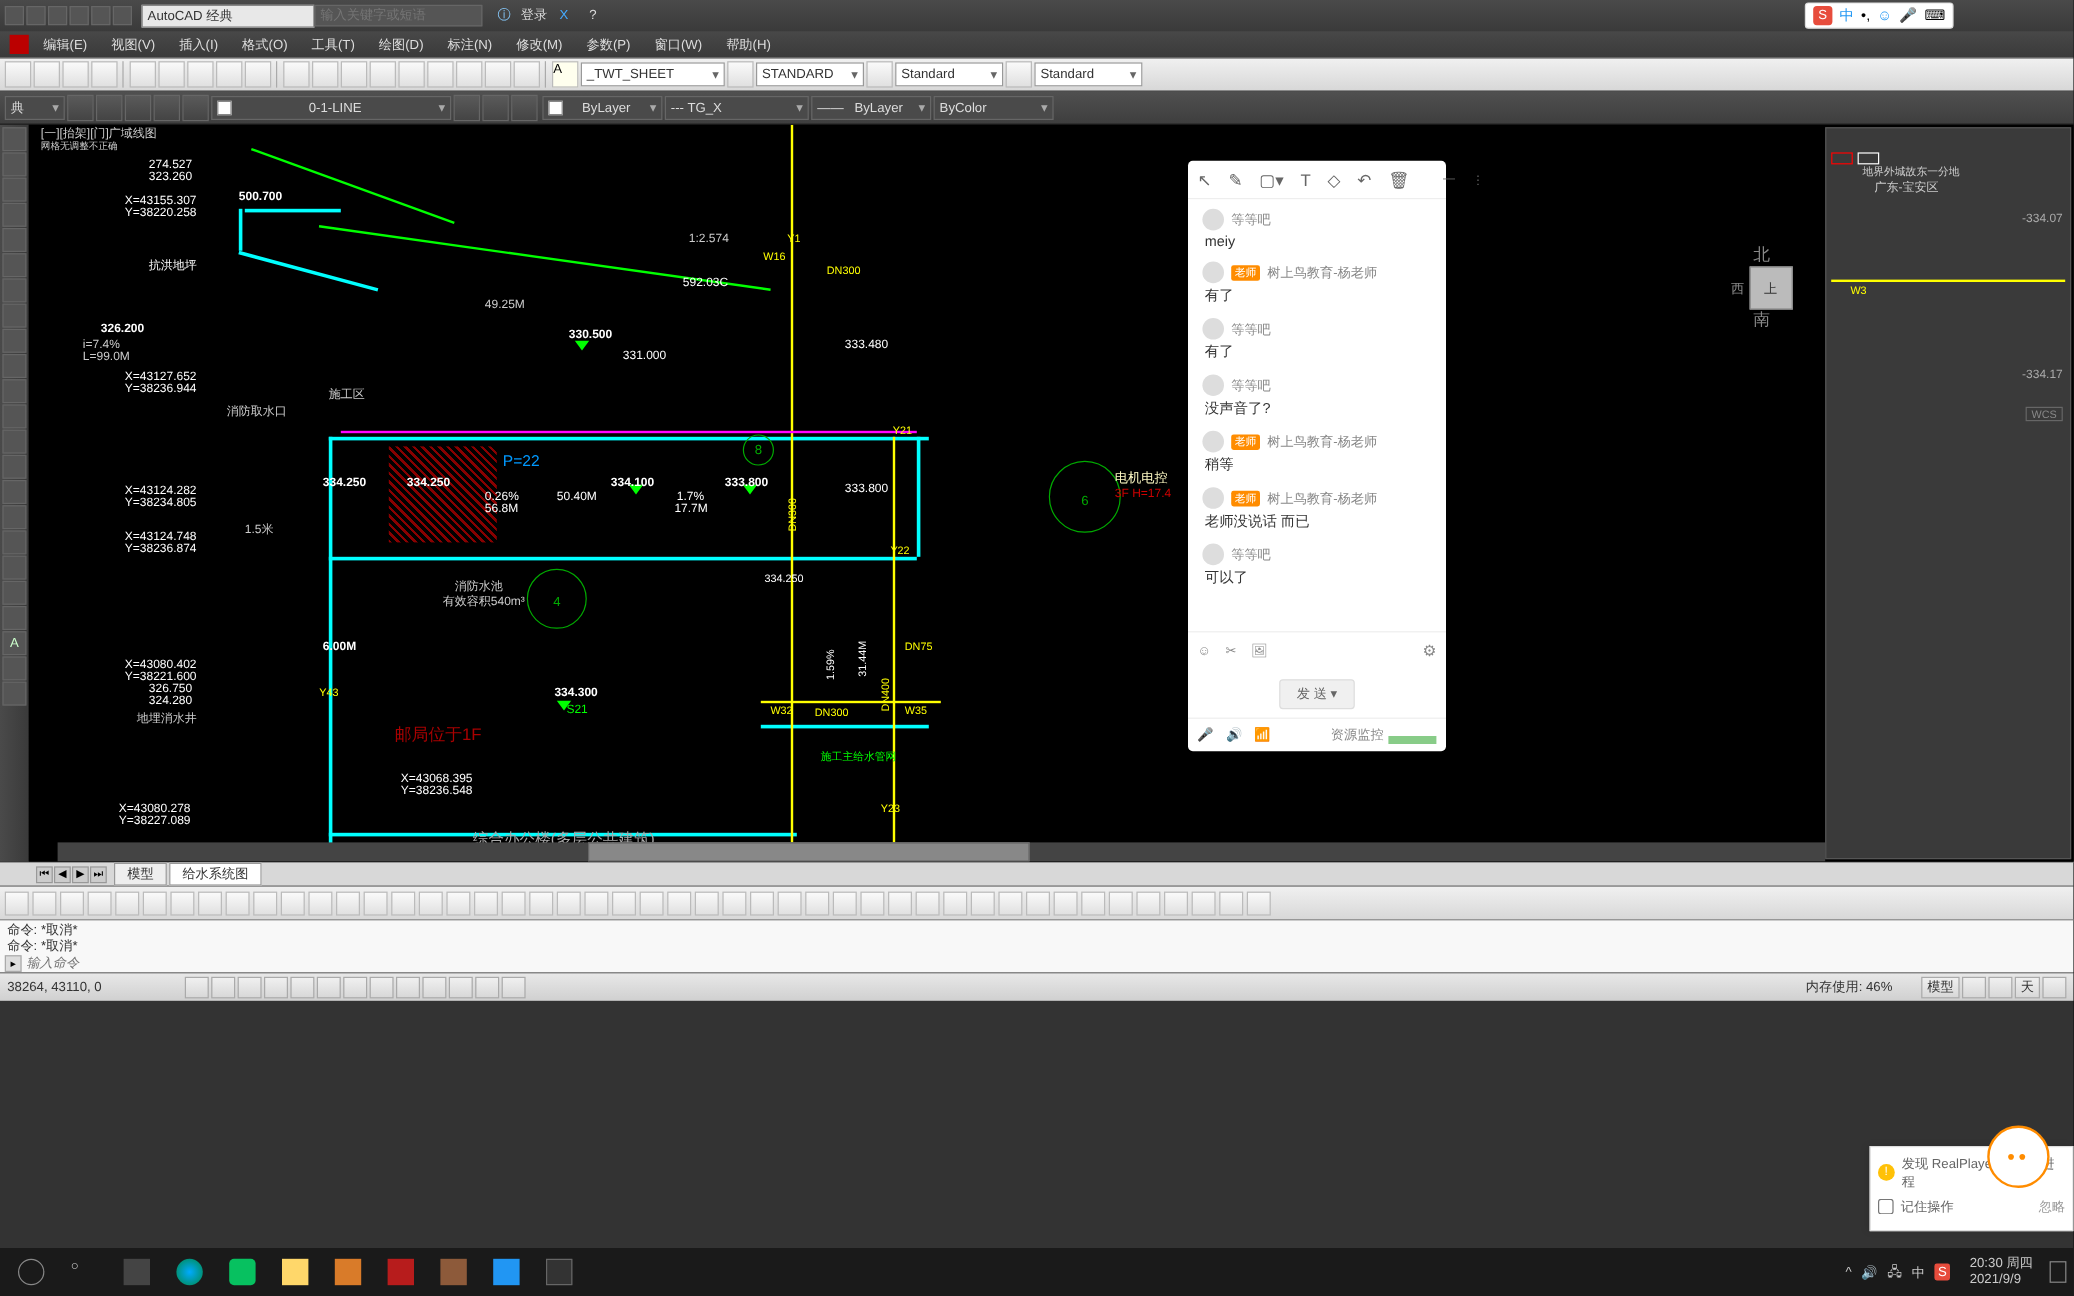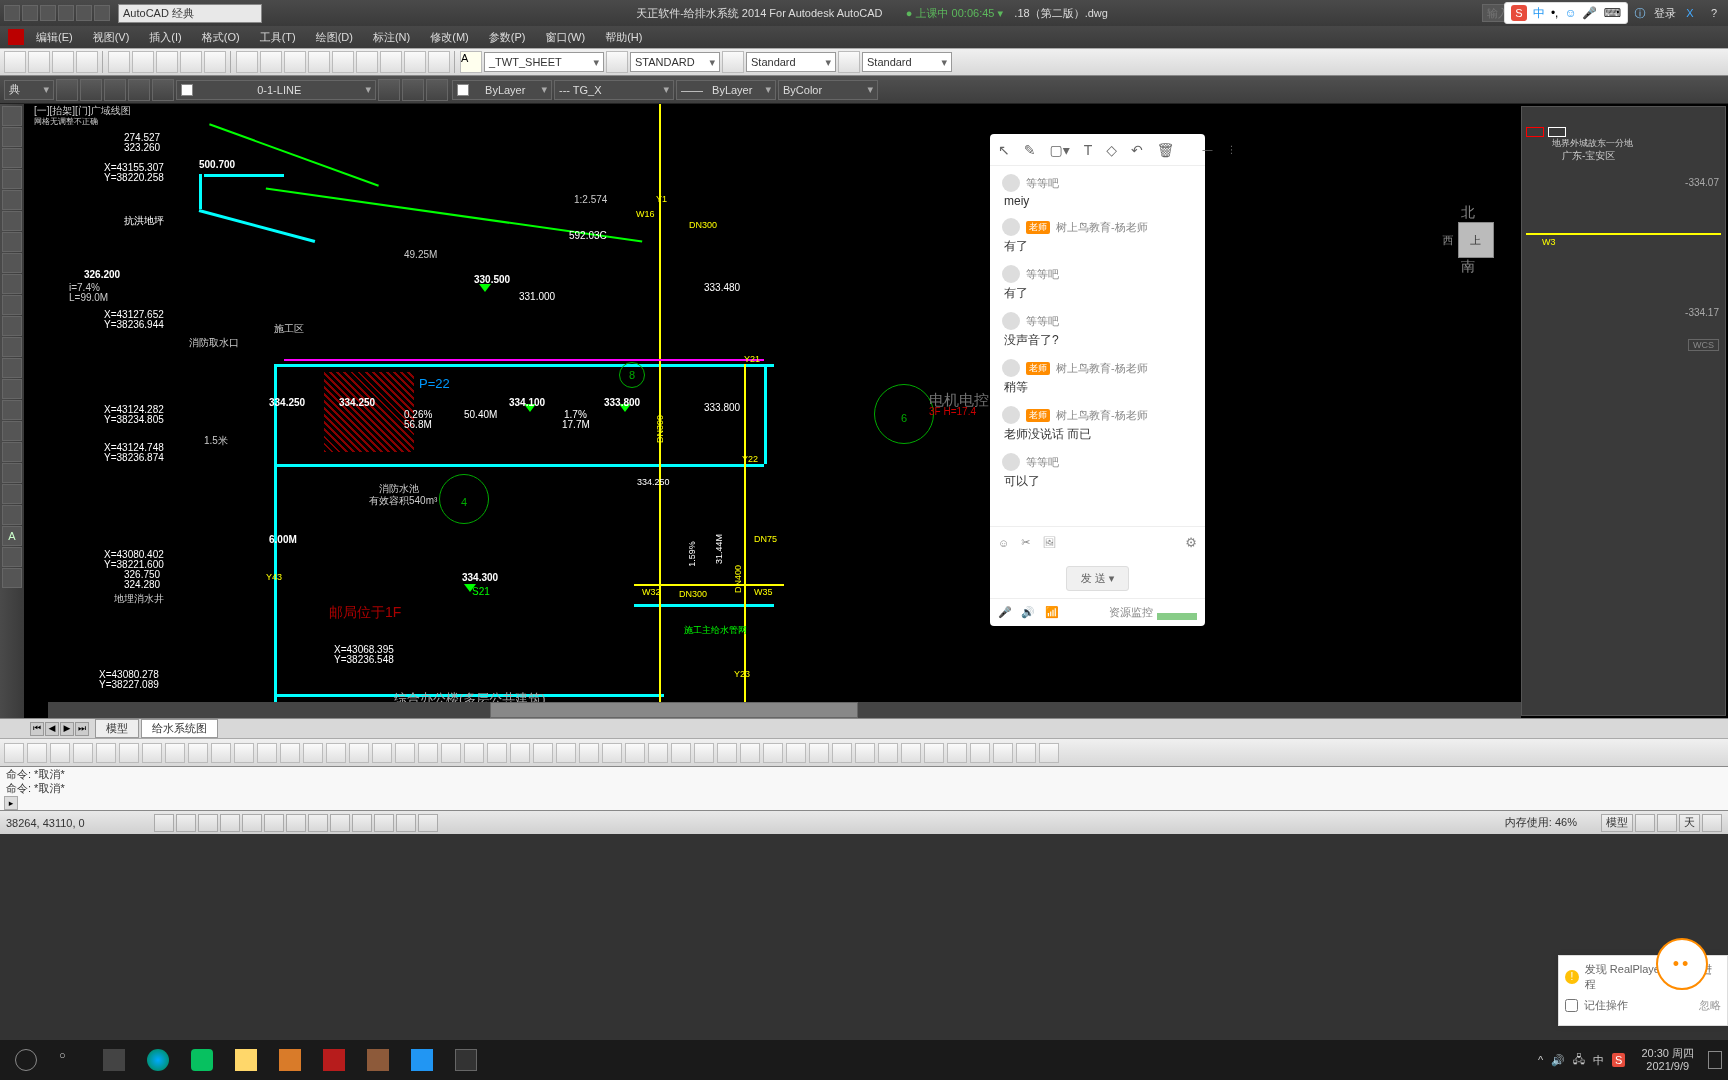--- a/index.html
+++ b/index.html
@@ -90,21 +90,21 @@
 
 .notify-strip{position:absolute;right:0;bottom:54px;width:170px;background:#fff;border:1px solid #ddd;padding:6px;box-shadow:-2px 0 6px rgba(0,0,0,0.1);z-index:50;}
 .notify-row{display:flex;align-items:center;gap:6px;color:#666;font-size:11px;margin-bottom:6px;}
 .notify-row .warn{width:14px;height:14px;background:#ffc107;border-radius:50%;text-align:center;line-height:14px;color:#fff;font-size:10px;}
 
 .taskbar{position:absolute;left:0;right:0;bottom:0;height:40px;background:#1a1a1a;display:flex;align-items:center;padding:0 6px;gap:4px;}
 .taskbar .tb-item{width:40px;height:32px;display:flex;align-items:center;justify-content:center;color:#ccc;}
 .taskbar .tb-item svg,.taskbar .tb-item span{width:22px;height:22px;}
 .taskbar .spacer{flex:1;}
 .taskbar .tray{display:flex;align-items:center;gap:8px;color:#ccc;font-size:11px;}
-.taskbar .clock{text-align:center;line-height:1.2;margin-left:8px;}
+.taskbar .clock{text-align:left;line-height:1.2;margin-left:8px;}
 
 .ime-bar{position:absolute;right:100px;top:2px;height:22px;background:#fff;border:1px solid #ddd;border-radius:3px;display:flex;align-items:center;gap:6px;padding:0 6px;z-index:200;}
 .ime-bar span{font-size:12px;}
 .ime-bar .sogou{width:16px;height:16px;background:#e74c3c;color:#fff;text-align:center;line-height:16px;border-radius:3px;font-size:11px;}
 
 .float-bubble{position:absolute;right:20px;bottom:90px;width:52px;height:52px;border-radius:50%;background:#fff;border:2px solid #ff8c00;display:flex;align-items:center;justify-content:center;z-index:60;}
 .float-bubble span{color:#ff8c00;font-size:18px;letter-spacing:3px;}
 
 .scroll-h{position:absolute;left:24px;right:207px;bottom:0;height:16px;background:#444;}
 .scroll-h .thumb{position:absolute;left:30%;width:25%;height:100%;background:#888;border:1px solid #666;}
@@ -115,25 +115,20 @@
 <div class="titlebar">
   <div class="qat">
     <span></span>
     <span></span>
     <span></span>
     <span></span>
     <span></span>
     <span></span>
   </div>
   <div class="ws-select">AutoCAD 经典</div>
-  <div class="title">
-    <span>天正软件-给排水系统 2014 For Autodesk AutoCAD</span>
-    <span class="status" style="margin-left:20px;">● 上课中 00:06:45 ▾</span>
-    <span>.18（第二版）.dwg</span>
-  </div>
   <input class="search-box" placeholder="输入关键字或短语" style="">
   <div class="win-btns">
     <span style="color:#8cf;">ⓘ</span>
     <span style="width:auto;">登录</span>
     <span style="color:#4af;">X</span>
     <span>?</span>
   </div>
 </div>
 
 <div class="ime-bar">
@@ -340,21 +335,21 @@
     <div class="cad-label" style="left:242px;top:468px;color:#ff0;font-size:9px;">Y43</div>
     <div class="cad-label" style="left:665px;top:116px;color:#ff0;font-size:9px;">DN300</div>
     <div class="cad-label" style="left:622px;top:320px;color:#ff0;font-size:9px;transform:rotate(-90deg);">DN300</div>
     <div class="cad-label" style="left:730px;top:430px;color:#ff0;font-size:9px;">DN75</div>
     <div class="cad-label" style="left:700px;top:470px;color:#ff0;font-size:9px;transform:rotate(-90deg);">DN400</div>
     <div class="cad-label" style="left:618px;top:483px;color:#ff0;font-size:9px;">W32</div>
     <div class="cad-label" style="left:730px;top:483px;color:#ff0;font-size:9px;">W35</div>
     <div class="cad-label" style="left:655px;top:445px;font-size:9px;transform:rotate(-90deg);">1.59%</div>
     <div class="cad-label" style="left:680px;top:440px;font-size:9px;transform:rotate(-90deg);">31.44M</div>
     <div class="cad-label" style="left:655px;top:485px;color:#ff0;font-size:9px;">DN300</div>
-    <div class="cad-label" style="left:905px;top:287px;color:#737373;font-size:15px;">电机电控</div>
+    <div class="cad-label" style="left:905px;top:287px;color:#fef9c3;font-size:11px;">电机电控</div>
     <div class="cad-label" style="left:905px;top:302px;color:#c00;">3F H=17.4</div>
     <div class="cad-label" style="left:605px;top:603px;font-weight:bold;">334.300</div>
     <div class="cad-label" style="left:740px;top:600px;color:#ccc;">变线规</div>
     <div class="cad-label" style="left:613px;top:373px;font-size:9px;">334.250</div>
 
     <div class="scroll-h">
         <div class="thumb"></div>
       </div>
   </div>
 
@@ -528,20 +523,21 @@
     <span></span>
     <span></span>
     <span></span>
 </div>
 
 <div class="cmdline-area">
   <div class="cmd-hist">命令: *取消*</div>
   <div class="cmd-hist">命令: *取消*</div>
   <div class="cmd-row">
     <span class="cmd-prompt">▸</span>
+    <input placeholder="输入命令" style="">
   </div>
 </div>
 
 <div class="statusbar">
   <div class="coords">38264, 43110, 0</div>
   <div class="sb-group">
     <span class="sb-btn"></span>
     <span class="sb-btn"></span>
     <span class="sb-btn"></span>
     <span class="sb-btn"></span>

